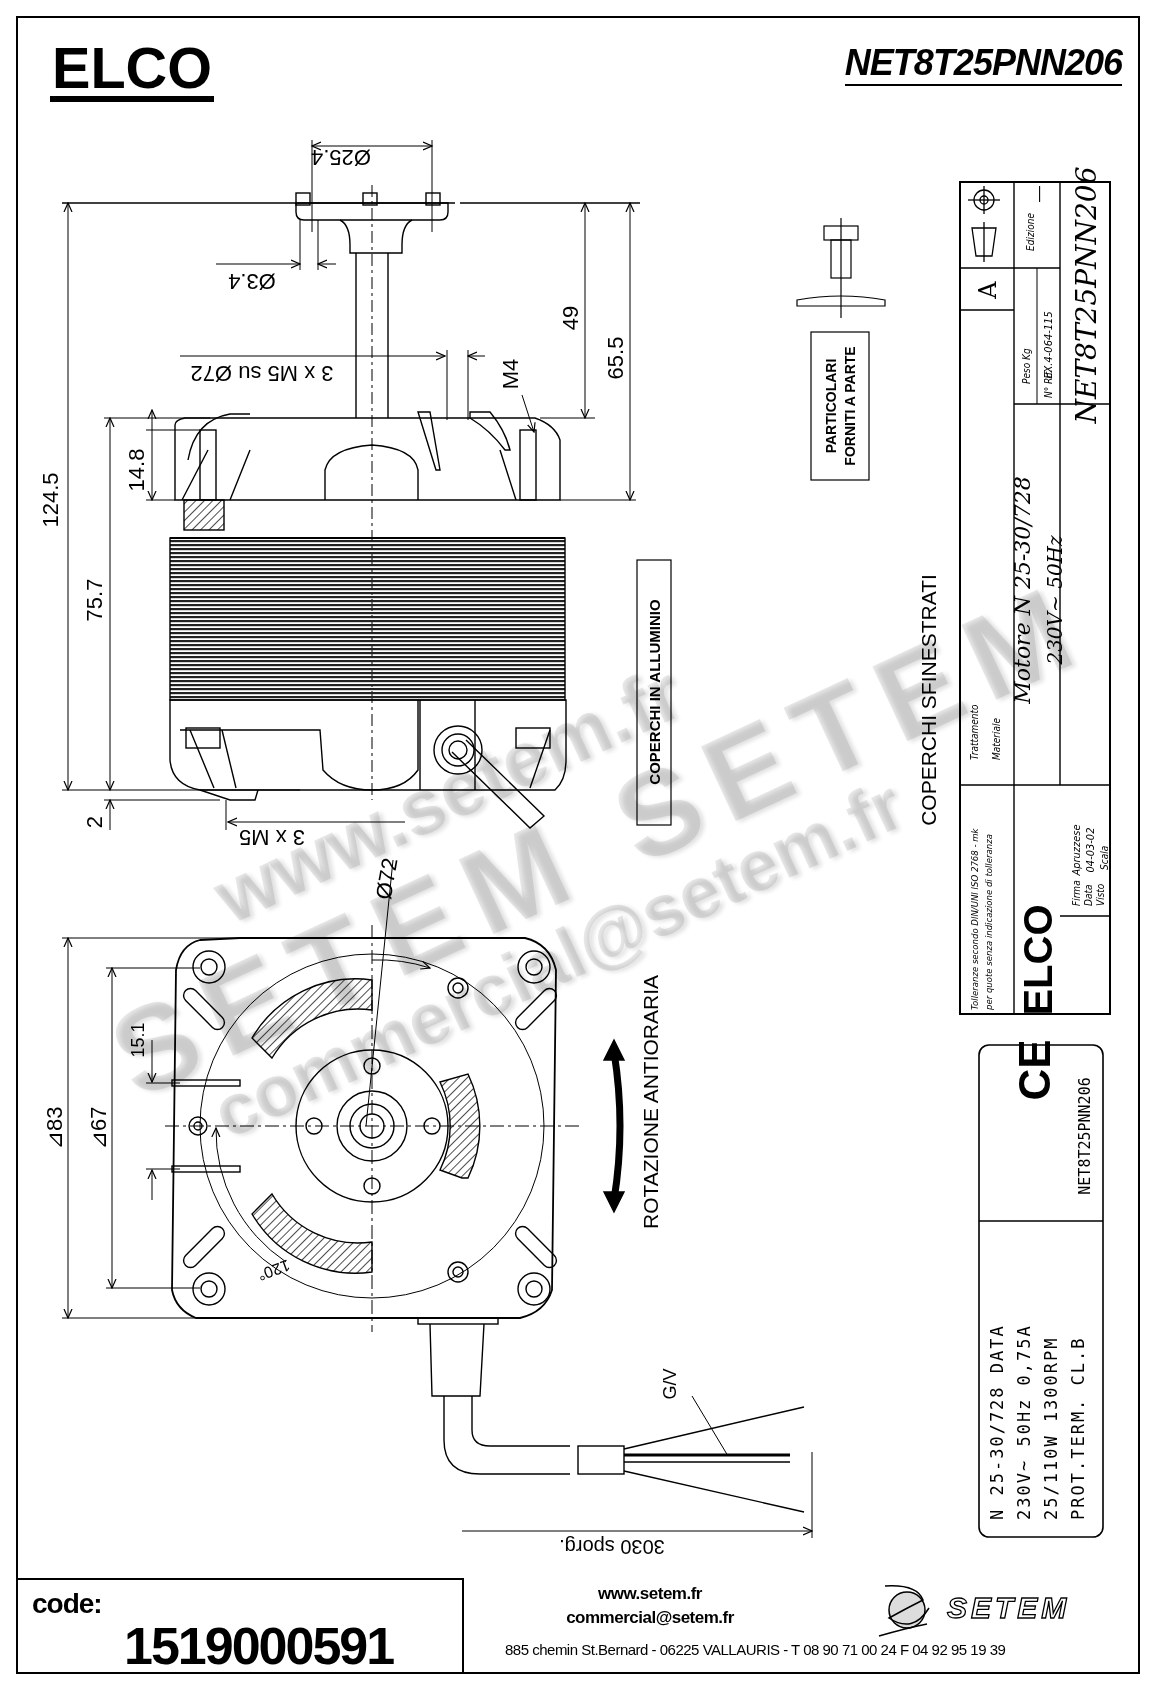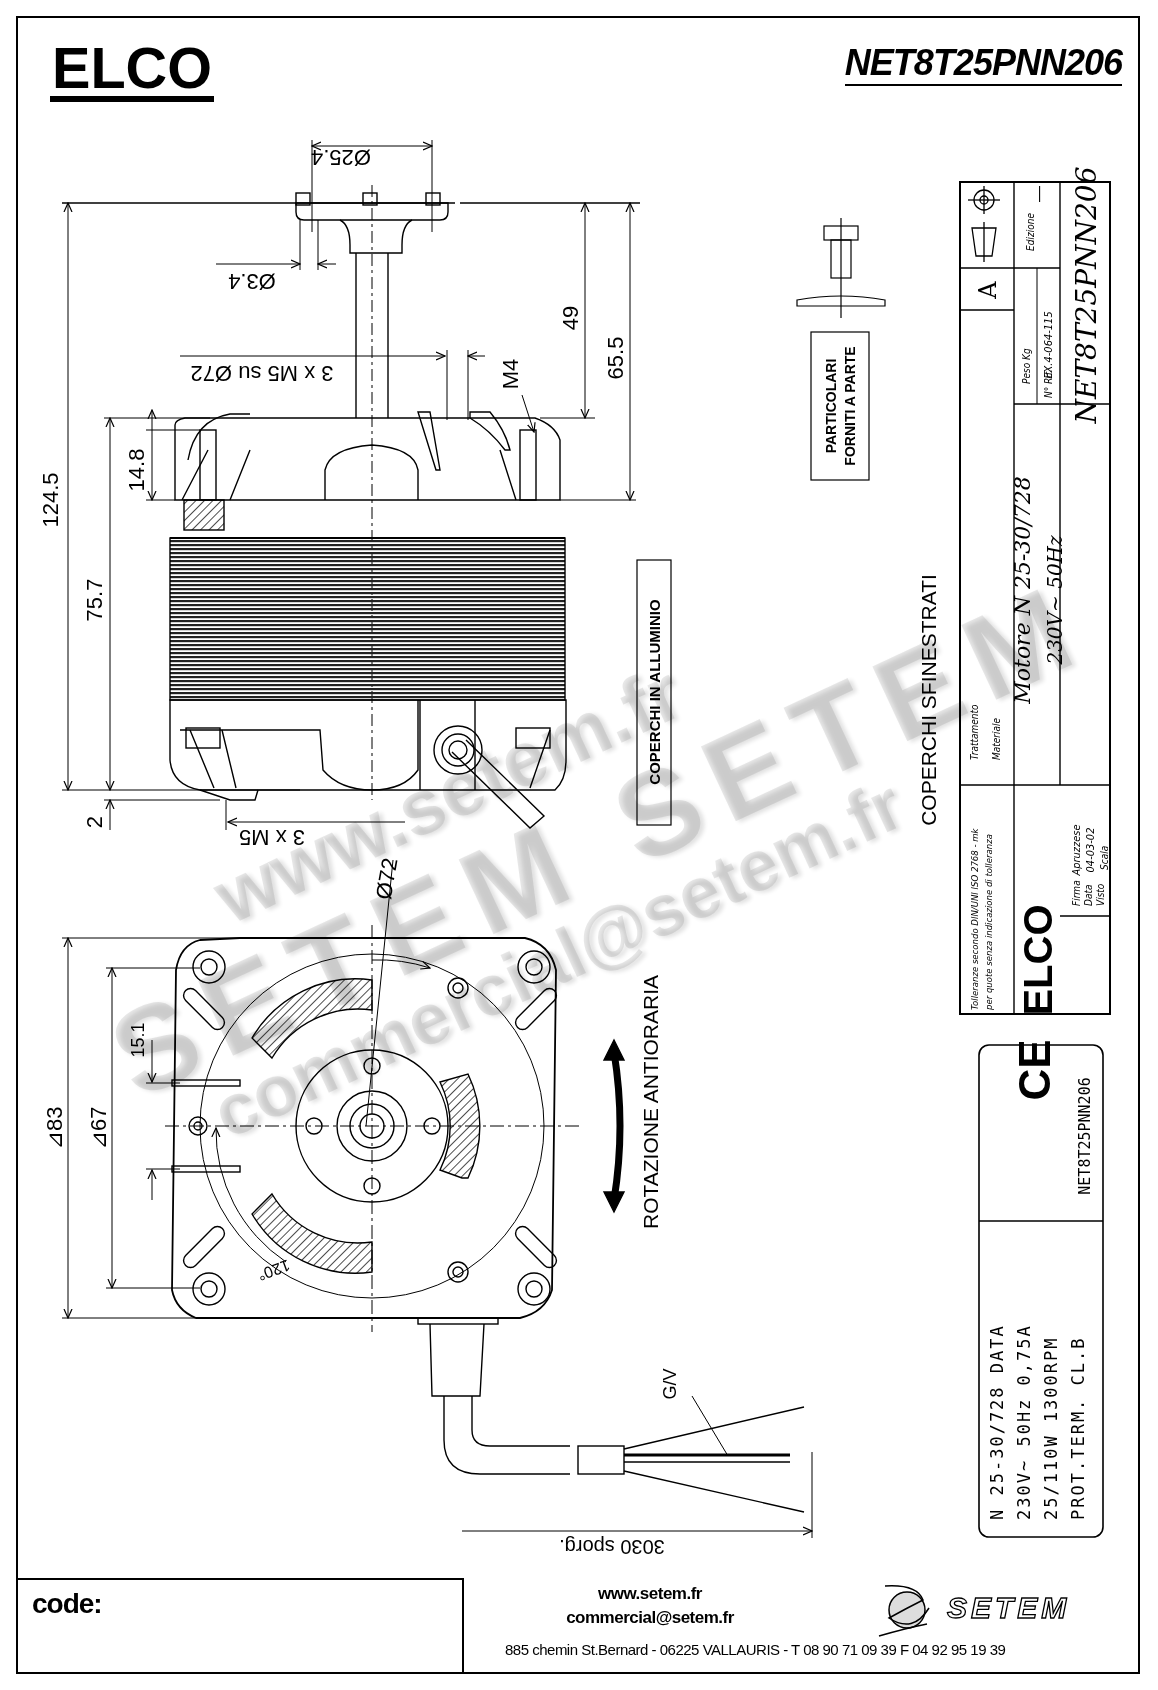--- a/index.html
+++ b/index.html
@@ -297,26 +297,27 @@
     <text x="0" y="0" transform="translate(1084 1520) rotate(-90)" font-family="DejaVu Sans Mono, monospace" font-size="17" letter-spacing="2">PROT.TERM.   CL.B</text>
   </g>
 </svg>
 
 <div class="watermark" style="left:200px; top:860px; font-size:78px; transform:rotate(-25deg);">www.setem.fr</div>
 <div class="watermark" style="left:90px; top:1000px; font-size:120px; transform:rotate(-25deg); letter-spacing:18px;">SETEM  SETEM</div>
 <div class="watermark" style="left:200px; top:1080px; font-size:72px; transform:rotate(-25deg);">commercial@setem.fr</div>
 
 <div class="bottom-code-box">
   <div class="code-label">code:</div>
+  <div class="code-value">1519000591</div>
 </div>
 <div class="footer-web">
   <div>www.setem.fr</div>
   <div>commercial@setem.fr</div>
 </div>
-<div class="footer-addr">885 chemin St.Bernard  -  06225 VALLAURIS  -  T 08 90 71 09 39   F 04 92 95 19 39</div>
+<div class="footer-addr">885 chemin St.Bernard  -  06225 VALLAURIS  -  T 08 90 71 00 24   F 04 92 95 19 39</div>
 <div class="setem-logo">
   <svg width="260" height="60" viewBox="0 0 260 60">
     <g fill="none" stroke="#000" stroke-width="1.5">
       <circle cx="30" cy="32" r="18" fill="#ddd"></circle>
       <path d="M8,8 Q40,6 46,22 Q30,30 12,40 Q36,56 52,30"></path>
       <path d="M2,58 Q30,50 50,46"></path>
     </g>
     <text x="70" y="40" font-family="Liberation Sans, sans-serif" font-style="italic" font-weight="bold" font-size="30" fill="#fff" stroke="#000" stroke-width="1.3" letter-spacing="4">SETEM</text>
   </svg>
 </div>

